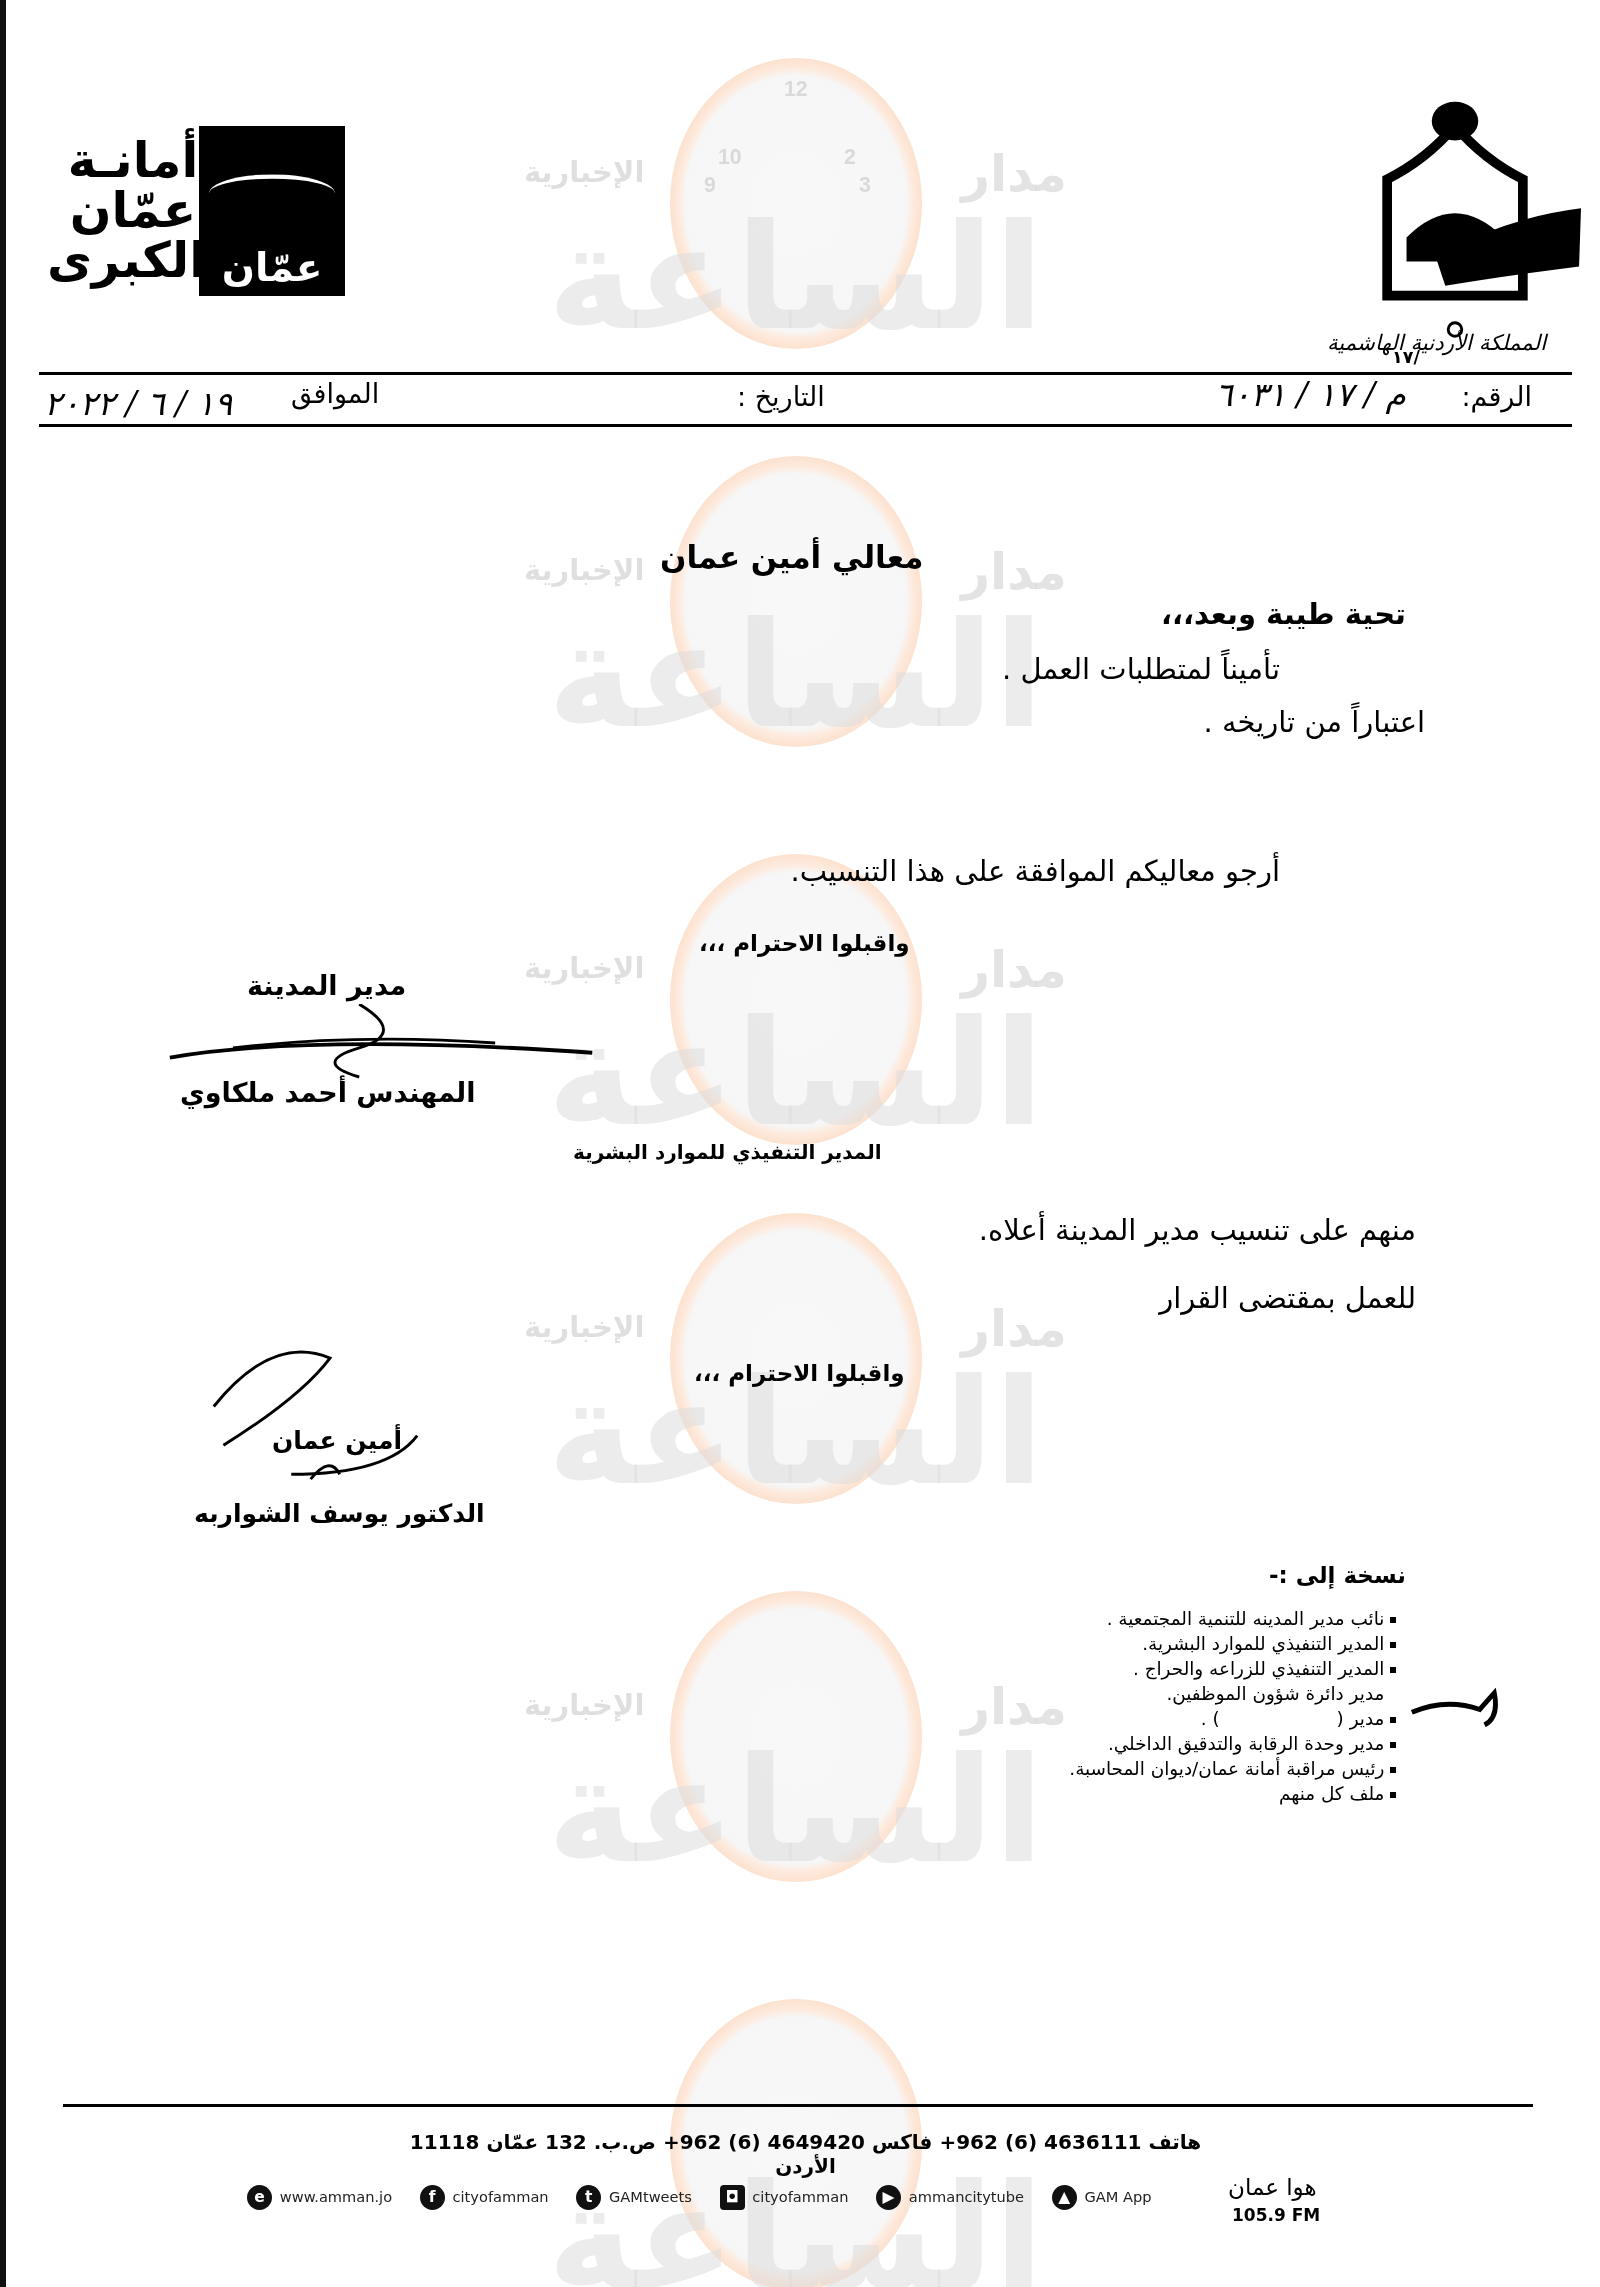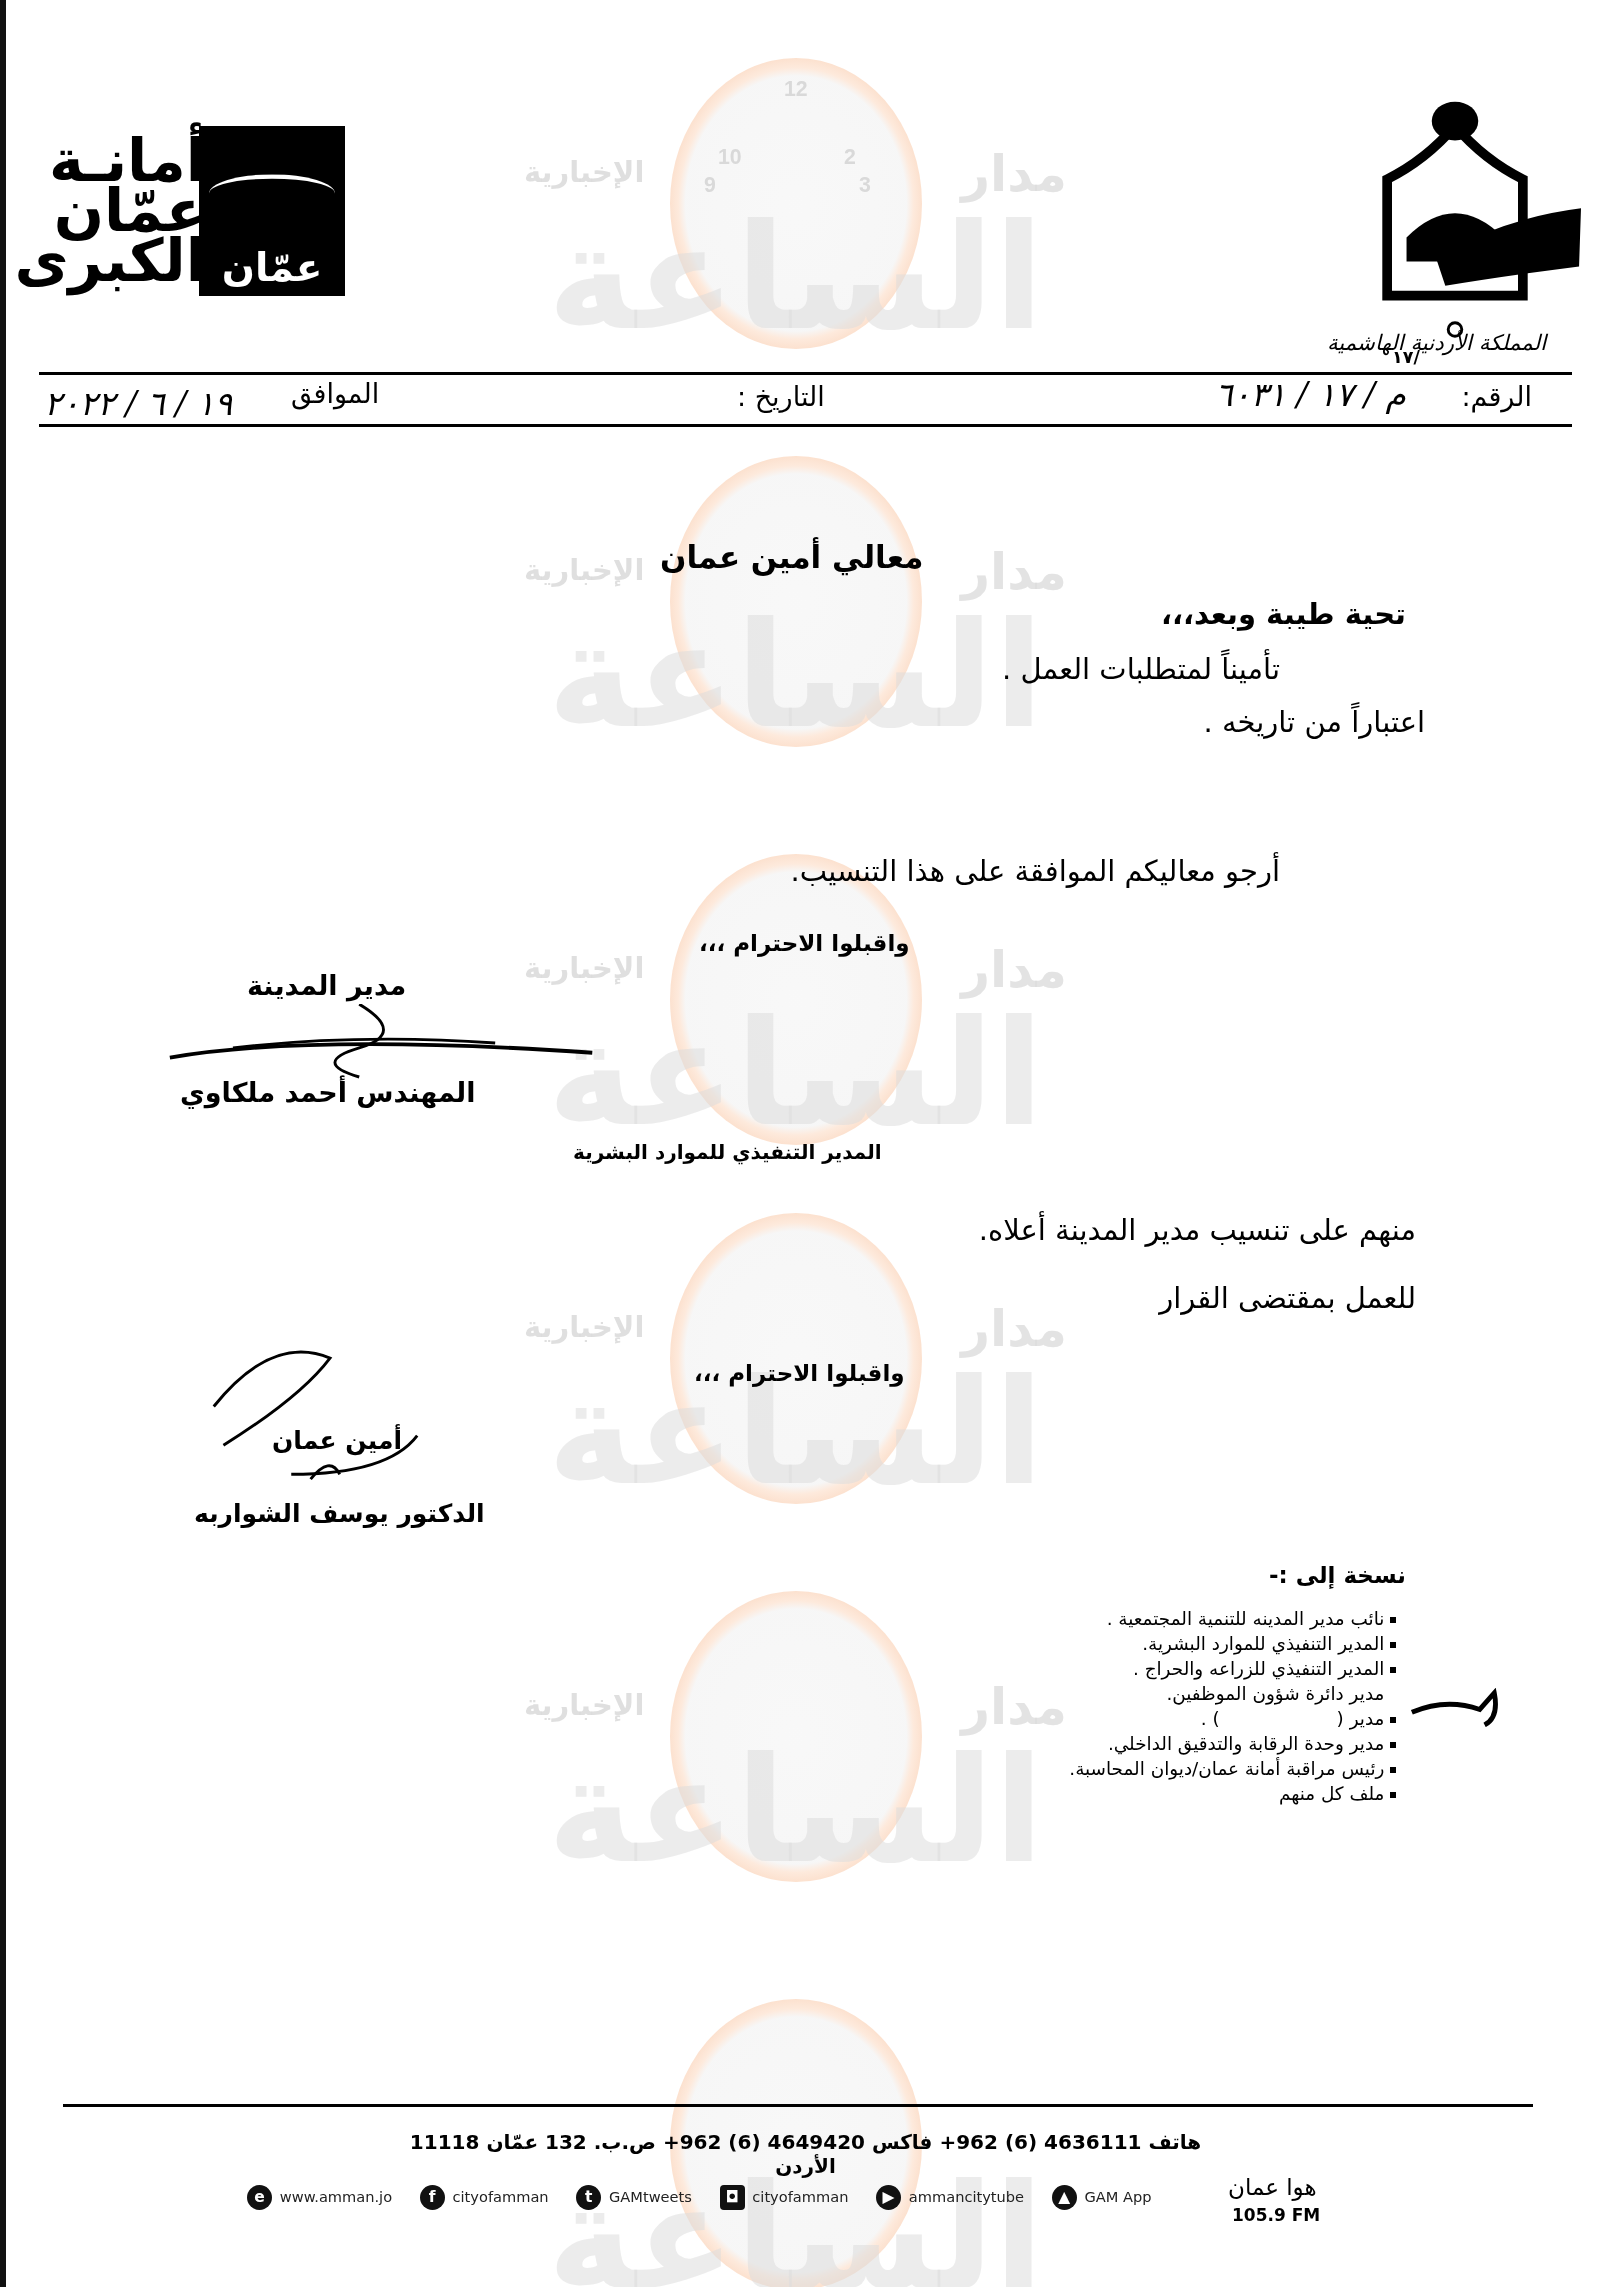--- a/index.html
+++ b/index.html
@@ -24,21 +24,21 @@
       position: absolute; left: 0; top: 146px; width: 543px; text-align: center;
       font-size: 146px; font-weight: bold; color: rgba(220,220,220,.55); line-height: 1;
       font-family: "DejaVu Sans", sans-serif; letter-spacing: 3.9px;
     }
     .wm .word-small-r { position: absolute; right: 0; top: 87px; font-size: 50px; font-weight: bold; color: rgba(215,215,215,.7); }
     .wm .word-small-l { position: absolute; left: 0; top: 97px; font-size: 29px; font-weight: bold; color: rgba(215,215,215,.8); }
 
     
     .gam-logo-text {
       right: 1365px; top: 136px; width: 146px; text-align: center;
-      font-size: 59px; font-weight: bold; line-height: 50px;
+      font-size: 49px; font-weight: bold; line-height: 50px;
     }
     .gam-logo-mark { left: 199px; top: 126px; width: 146px; height: 170px; background: #000; }
     .gam-logo-mark .mark-text {
       position: absolute; bottom: 5.8px; left: 0; width: 146px; text-align: center;
       color: #fff; font-size: 39px; font-weight: bold;
     }
     .gam-logo-mark .skyline {
       position: absolute; top: 29px; left: 9.7px; width: 126px; height: 68px;
       border-top: 9.7px solid #fff; border-radius: 60% 60% 0 0; transform: scaleY(.5);
     }

